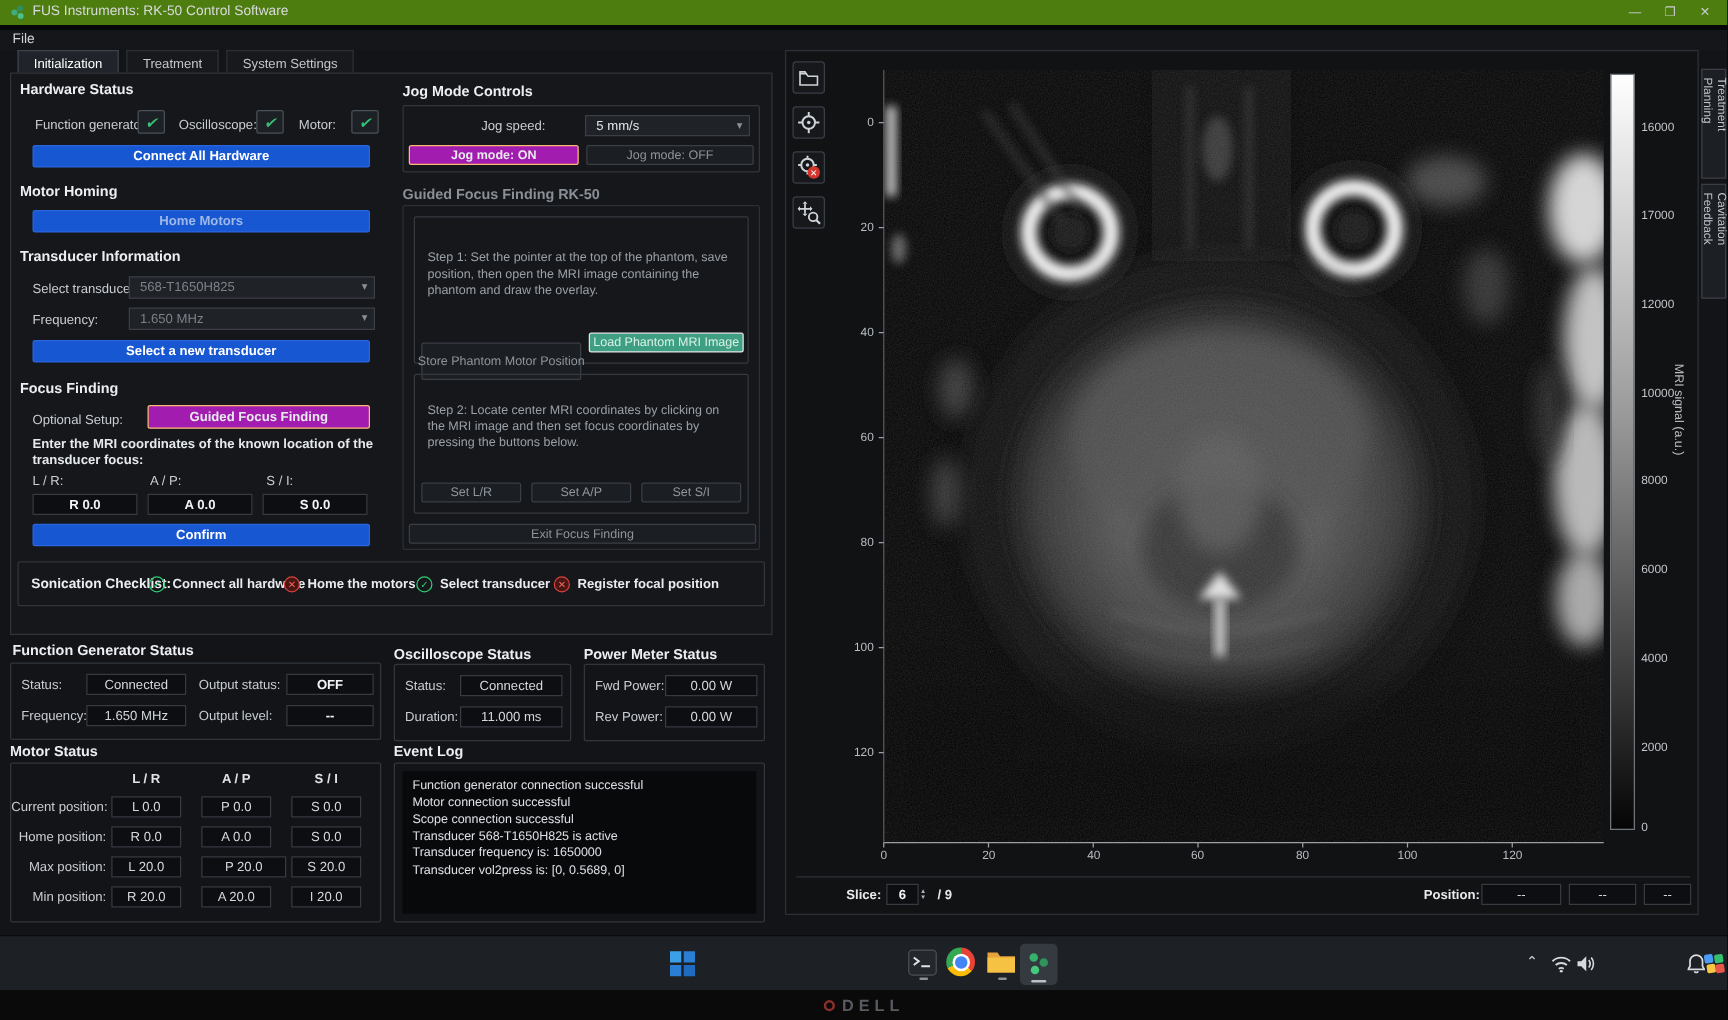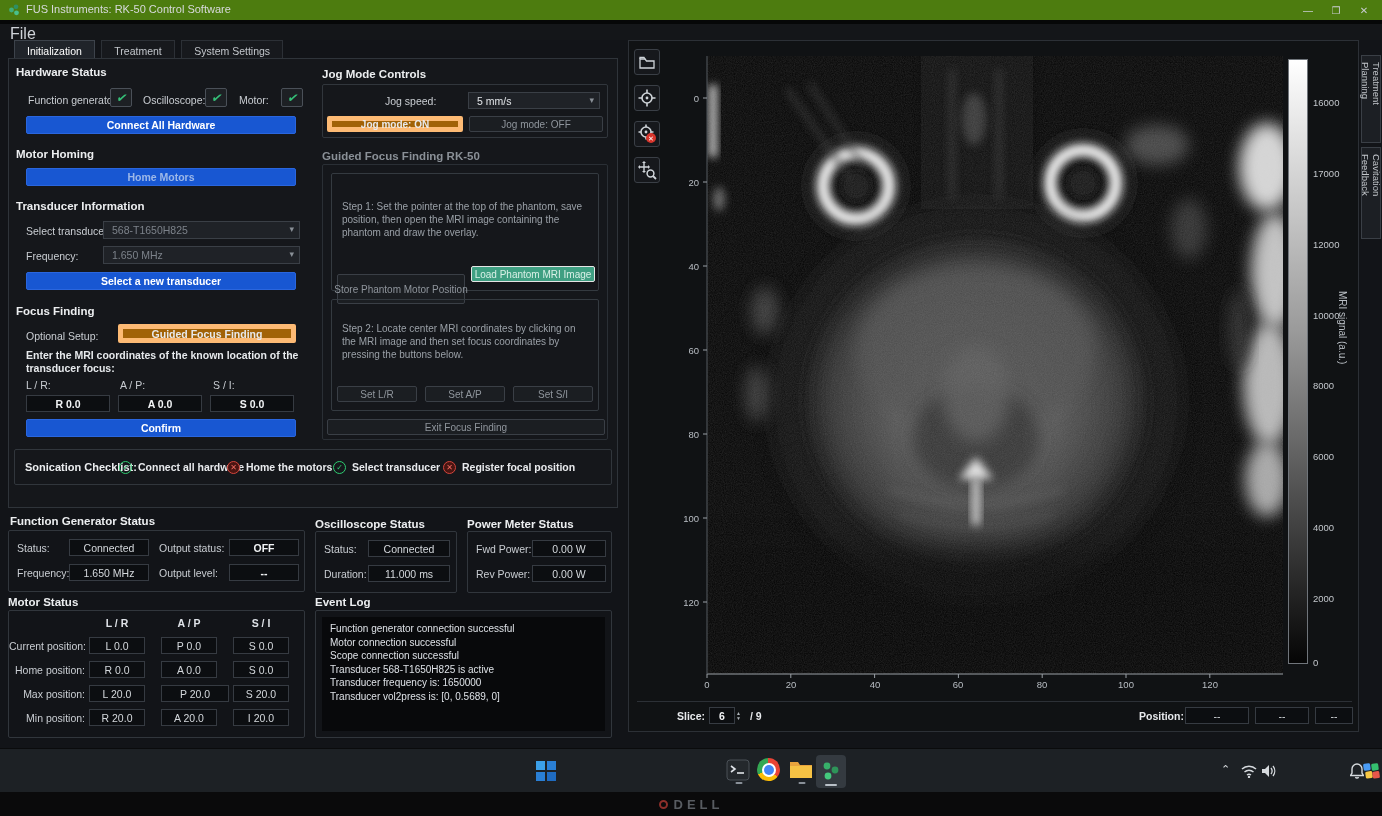--- a/index.html
+++ b/index.html
@@ -4,41 +4,41 @@
 <style>
   * { box-sizing: border-box; margin: 0; padding: 0; }
   html,body { width:1382px; height:816px; overflow:hidden; background:#060708;
     font-family:"Liberation Sans", sans-serif; }
   #screen { position:relative; width:1382px; height:816px; background:#060708; }
   .abs { position:absolute; }
 
   
   #titlebar { left:0; top:4; width:1382px; height:20px; background:#4d7c0f; color:#d8dadd;
     font-size:11px; display:flex; align-items:center; }
-  #menubar { left:0; top:24px; width:1382px; height:16px; background:#141619; color:#cfd3d8; font-size:16px; }
+  #menubar { left:0; top:24px; width:1382px; height:16px; background:#141619; color:#cfd3d8; font-size:11px; }
   #appbg { left:0; top:40px; width:1382px; height:708px; background:#121418; }
   .winbtn { width:28px; height:18px; color:#c8ccd1; font-size:10px; display:flex; align-items:center; justify-content:center; }
 
   
   .tab { display:inline-block; padding:4px 12px 3px; font-size:10.5px; color:#c3c7cc;
     border:1px solid #2c3036; border-bottom:none; background:#17191d; margin-right:2px; }
   .tab.active { background:#20242a; color:#ffffff; border-color:#3d434b; }
 
   
   .panelbox { border:1px solid #2f343a; background:#15171b; }
   .groupbox { position:absolute; border:1px solid #31363c; border-radius:2px; }
   .hdr { position:absolute; font-size:11.5px; font-weight:bold; color:#eceef0; }
   .hdr.dim { color:#8a9097; }
   .lbl { position:absolute; font-size:10.5px; color:#c9cdd2; white-space:nowrap; }
 
   .btn { position:absolute; display:flex; align-items:center; justify-content:center;
     font-size:10.5px; border-radius:2px; cursor:default; white-space:nowrap; }
   .btn-blue { background:#1857d2; border:1px solid #2a66de; color:#ffffff; font-weight:bold; }
   .btn-blue.dimtext { color:#9db8e8; }
-  .btn-dark { background:#a16207; border:5px solid #fdba74; color:#e8eaed; font-weight:bold; }
+  .btn-dark { background:#a21caf; border:1px solid #fdba74; color:#e8eaed; font-weight:bold; }
   .btn-ghost { background:#1b1e22; border:1px solid #3a3f46; color:#8f959c; font-size:10px; }
   .btn-green { background:#3f9f82; border:1px solid #e5e5e5; color:#d9f0e7; font-size:10px; }
 
   .vbox { position:absolute; height:17px; background:#0c0e11; border:1px solid #363b42;
     color:#d4d8dc; font-size:10.5px; display:flex; align-items:center; justify-content:center; }
   .vbox.bold { font-weight:bold; color:#f2f4f6; }
 
   .dropdown { position:absolute; height:18px; background:#1f2227; border:1px solid #3a3f46;
     font-size:10.5px; display:flex; align-items:center; padding:0 16px 0 8px; }
   .dropdown .chev { position:absolute; right:5px; top:2px; color:#8a9097; font-size:9px; }

